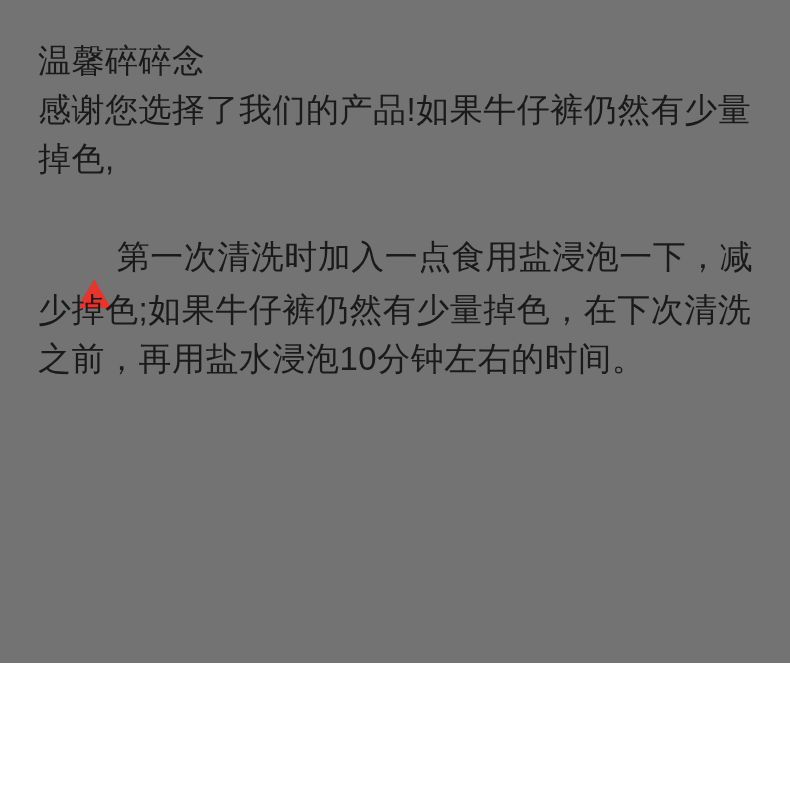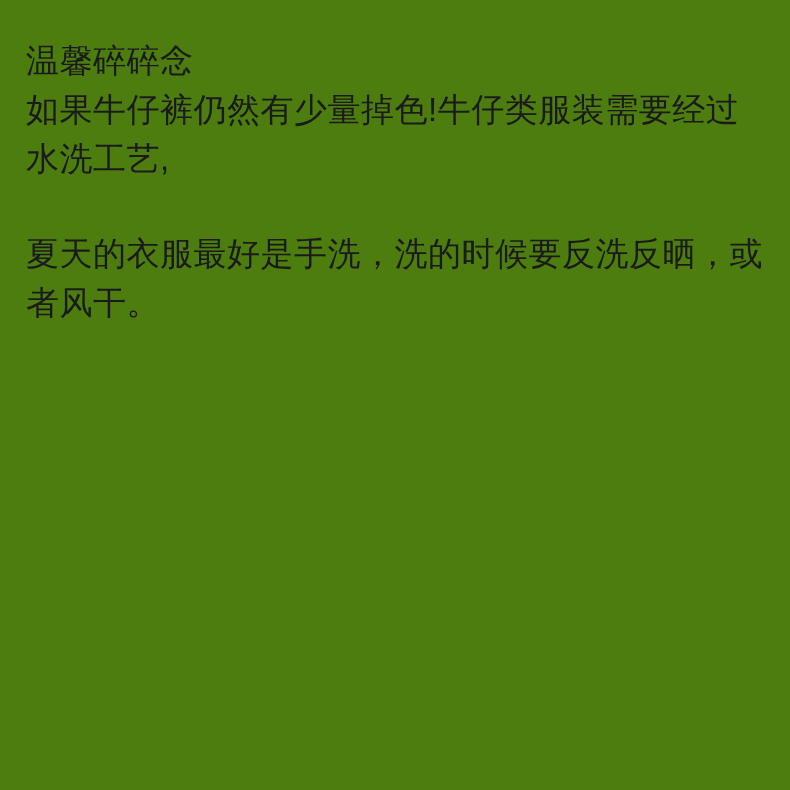--- a/index.html
+++ b/index.html
@@ -9,24 +9,24 @@
   body {
     width: 790px;
     height: 790px;
     background: #ffffff;
     font-family: "Liberation Sans", "DejaVu Sans", sans-serif;
     color: #1a1a1a;
     overflow: hidden;
   }
   .page {
     width: 790px;
-    height: 790px;
+    height: 663px;
     box-sizing: border-box;
-    padding: 36px 24px 0 26px;
-    background: #4d7c0f;
+    padding: 36px 24px 0 38px;
+    background: #737373;
   }
   .line {
     font-size: 33px;
     line-height: 49px;
     letter-spacing: 0.5px;
     white-space: pre-wrap;
     word-break: break-word;
   }
   .para {
     margin: 0;
@@ -74,24 +74,26 @@
     font-family: "Liberation Sans", sans-serif;
   }
 </style>
 </head>
 <body>
 
 <div class="page">
 
   <p class="line para">温馨碎碎念</p>
 
-  <p class="line para">如果牛仔裤仍然有少量掉色!牛仔类服装需要经过水洗工艺,</p>
+  <p class="line para">感谢您选择了我们的产品!如果牛仔裤仍然有少量掉色,</p>
 
 
+  <p class="line para">
+    <span class="icon-inline"><span class="tri-red"></span></span><span>第一次清洗时加入一点食用盐浸泡一下，减少掉色;如果牛仔裤仍然有少量掉色，在下次清洗之前，再用盐水浸泡10分钟左右的时间。</span>
+  </p>
 
 
   <div class="spacer-md"></div>
 
-  <p class="line para">夏天的衣服最好是手洗，洗的时候要反洗反晒，或者风干。</p>
 
   <div class="spacer-lg"></div>
 
 </div>
 
 </body></html>

